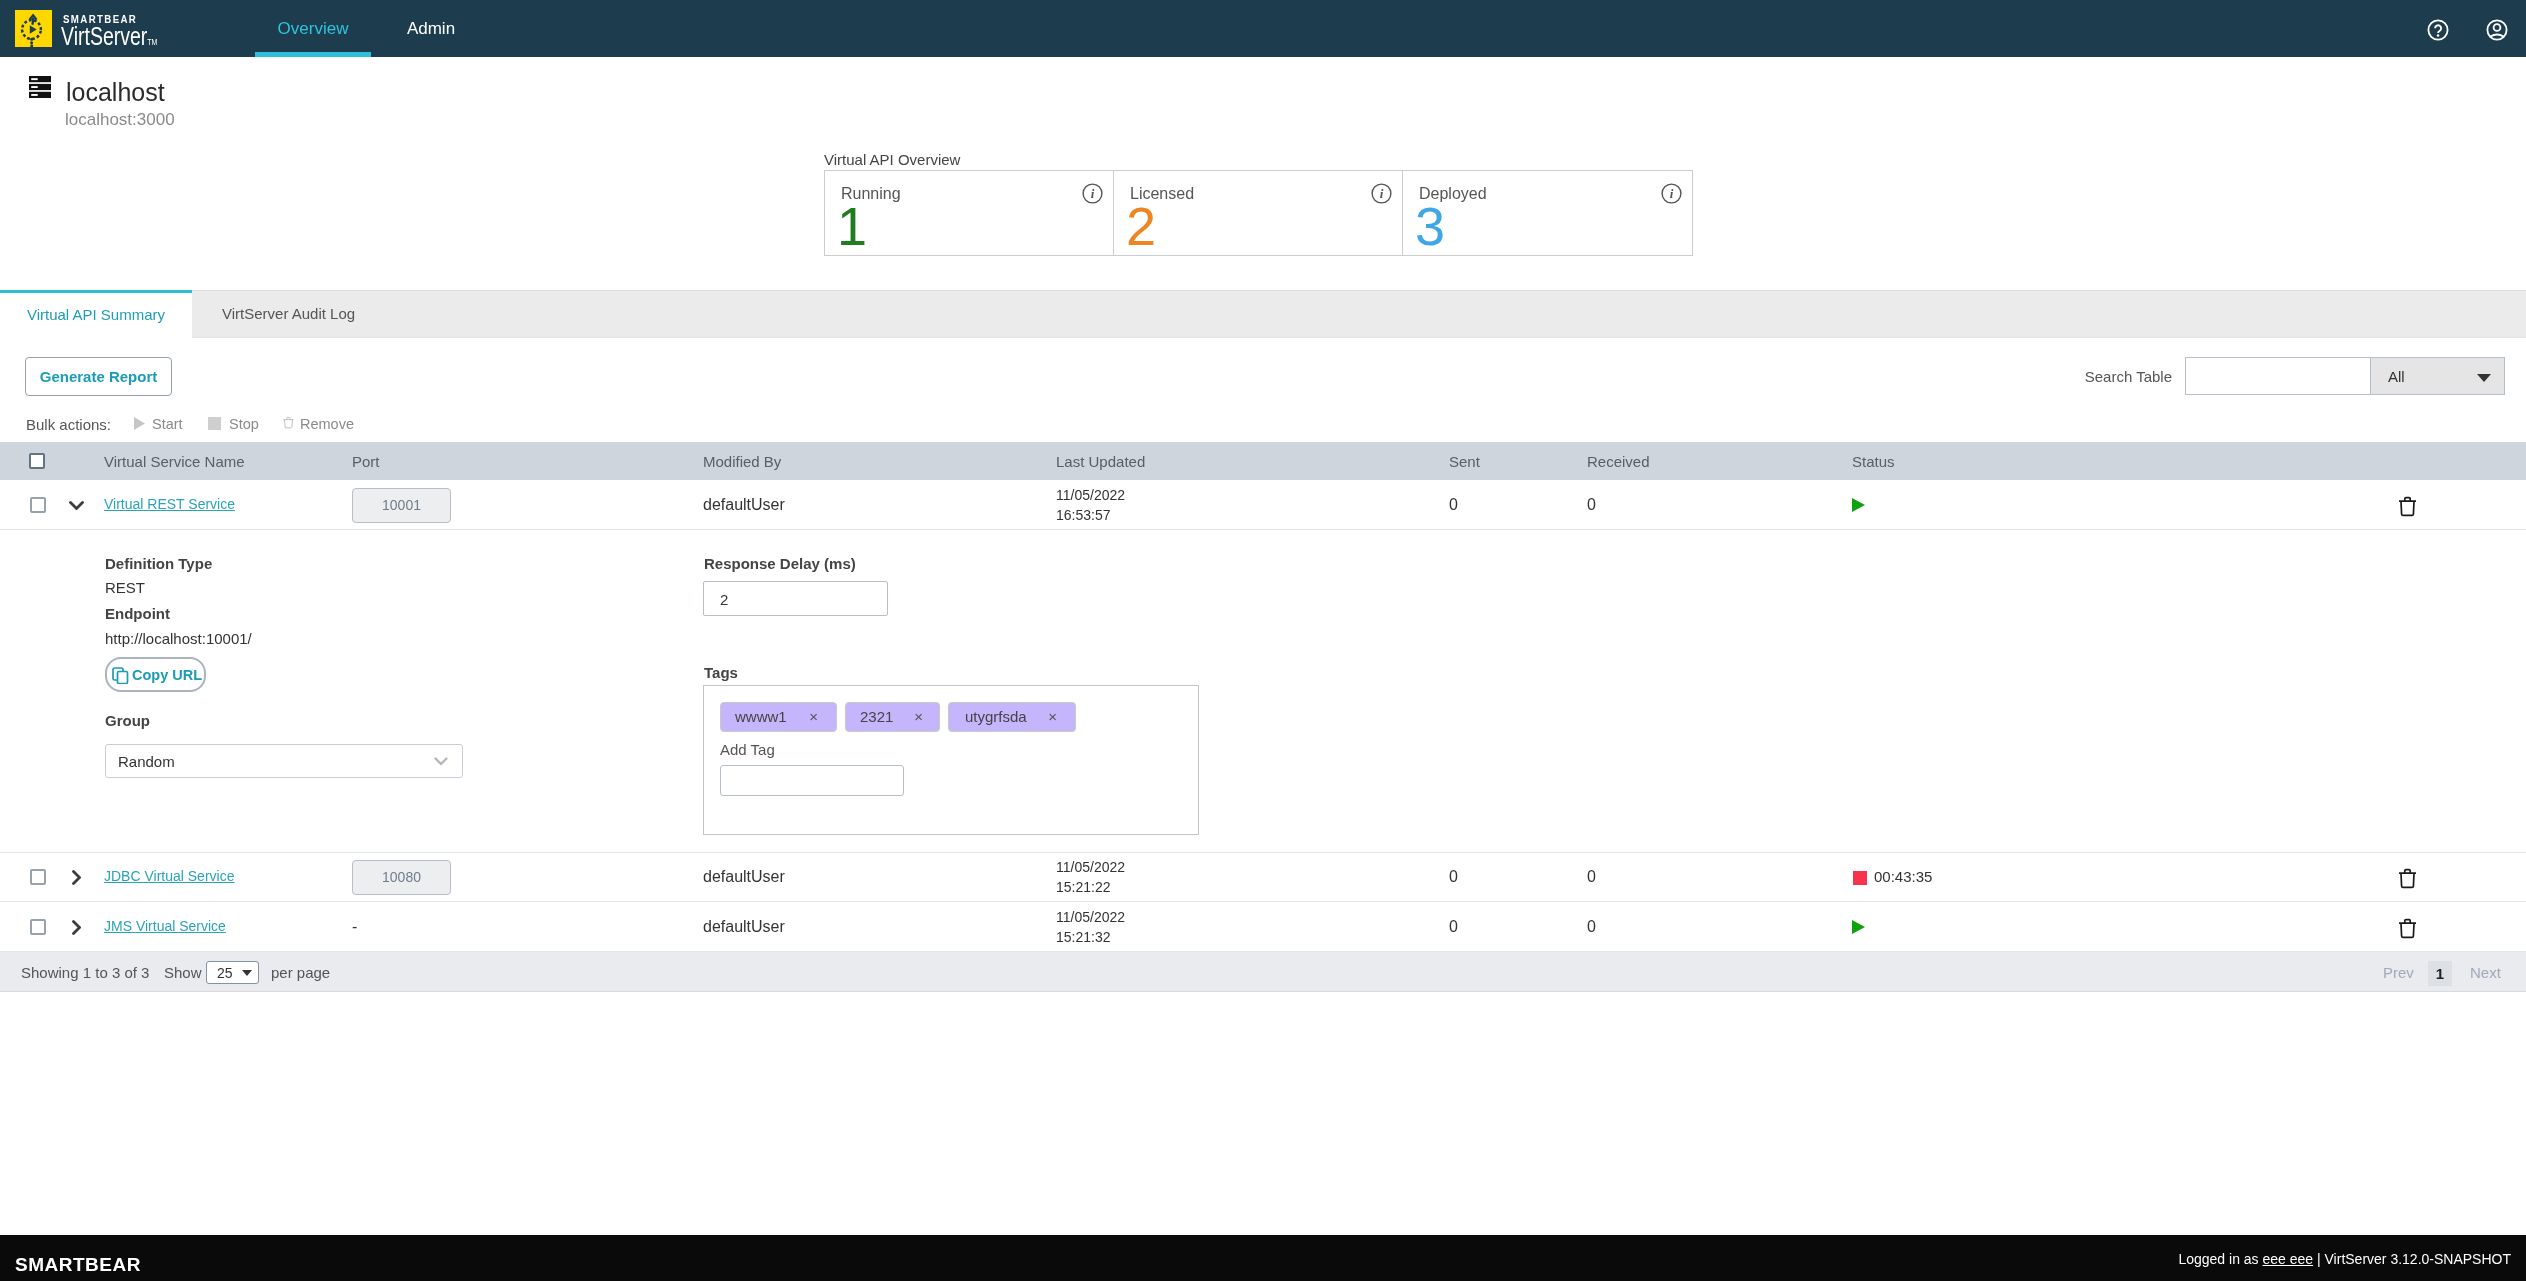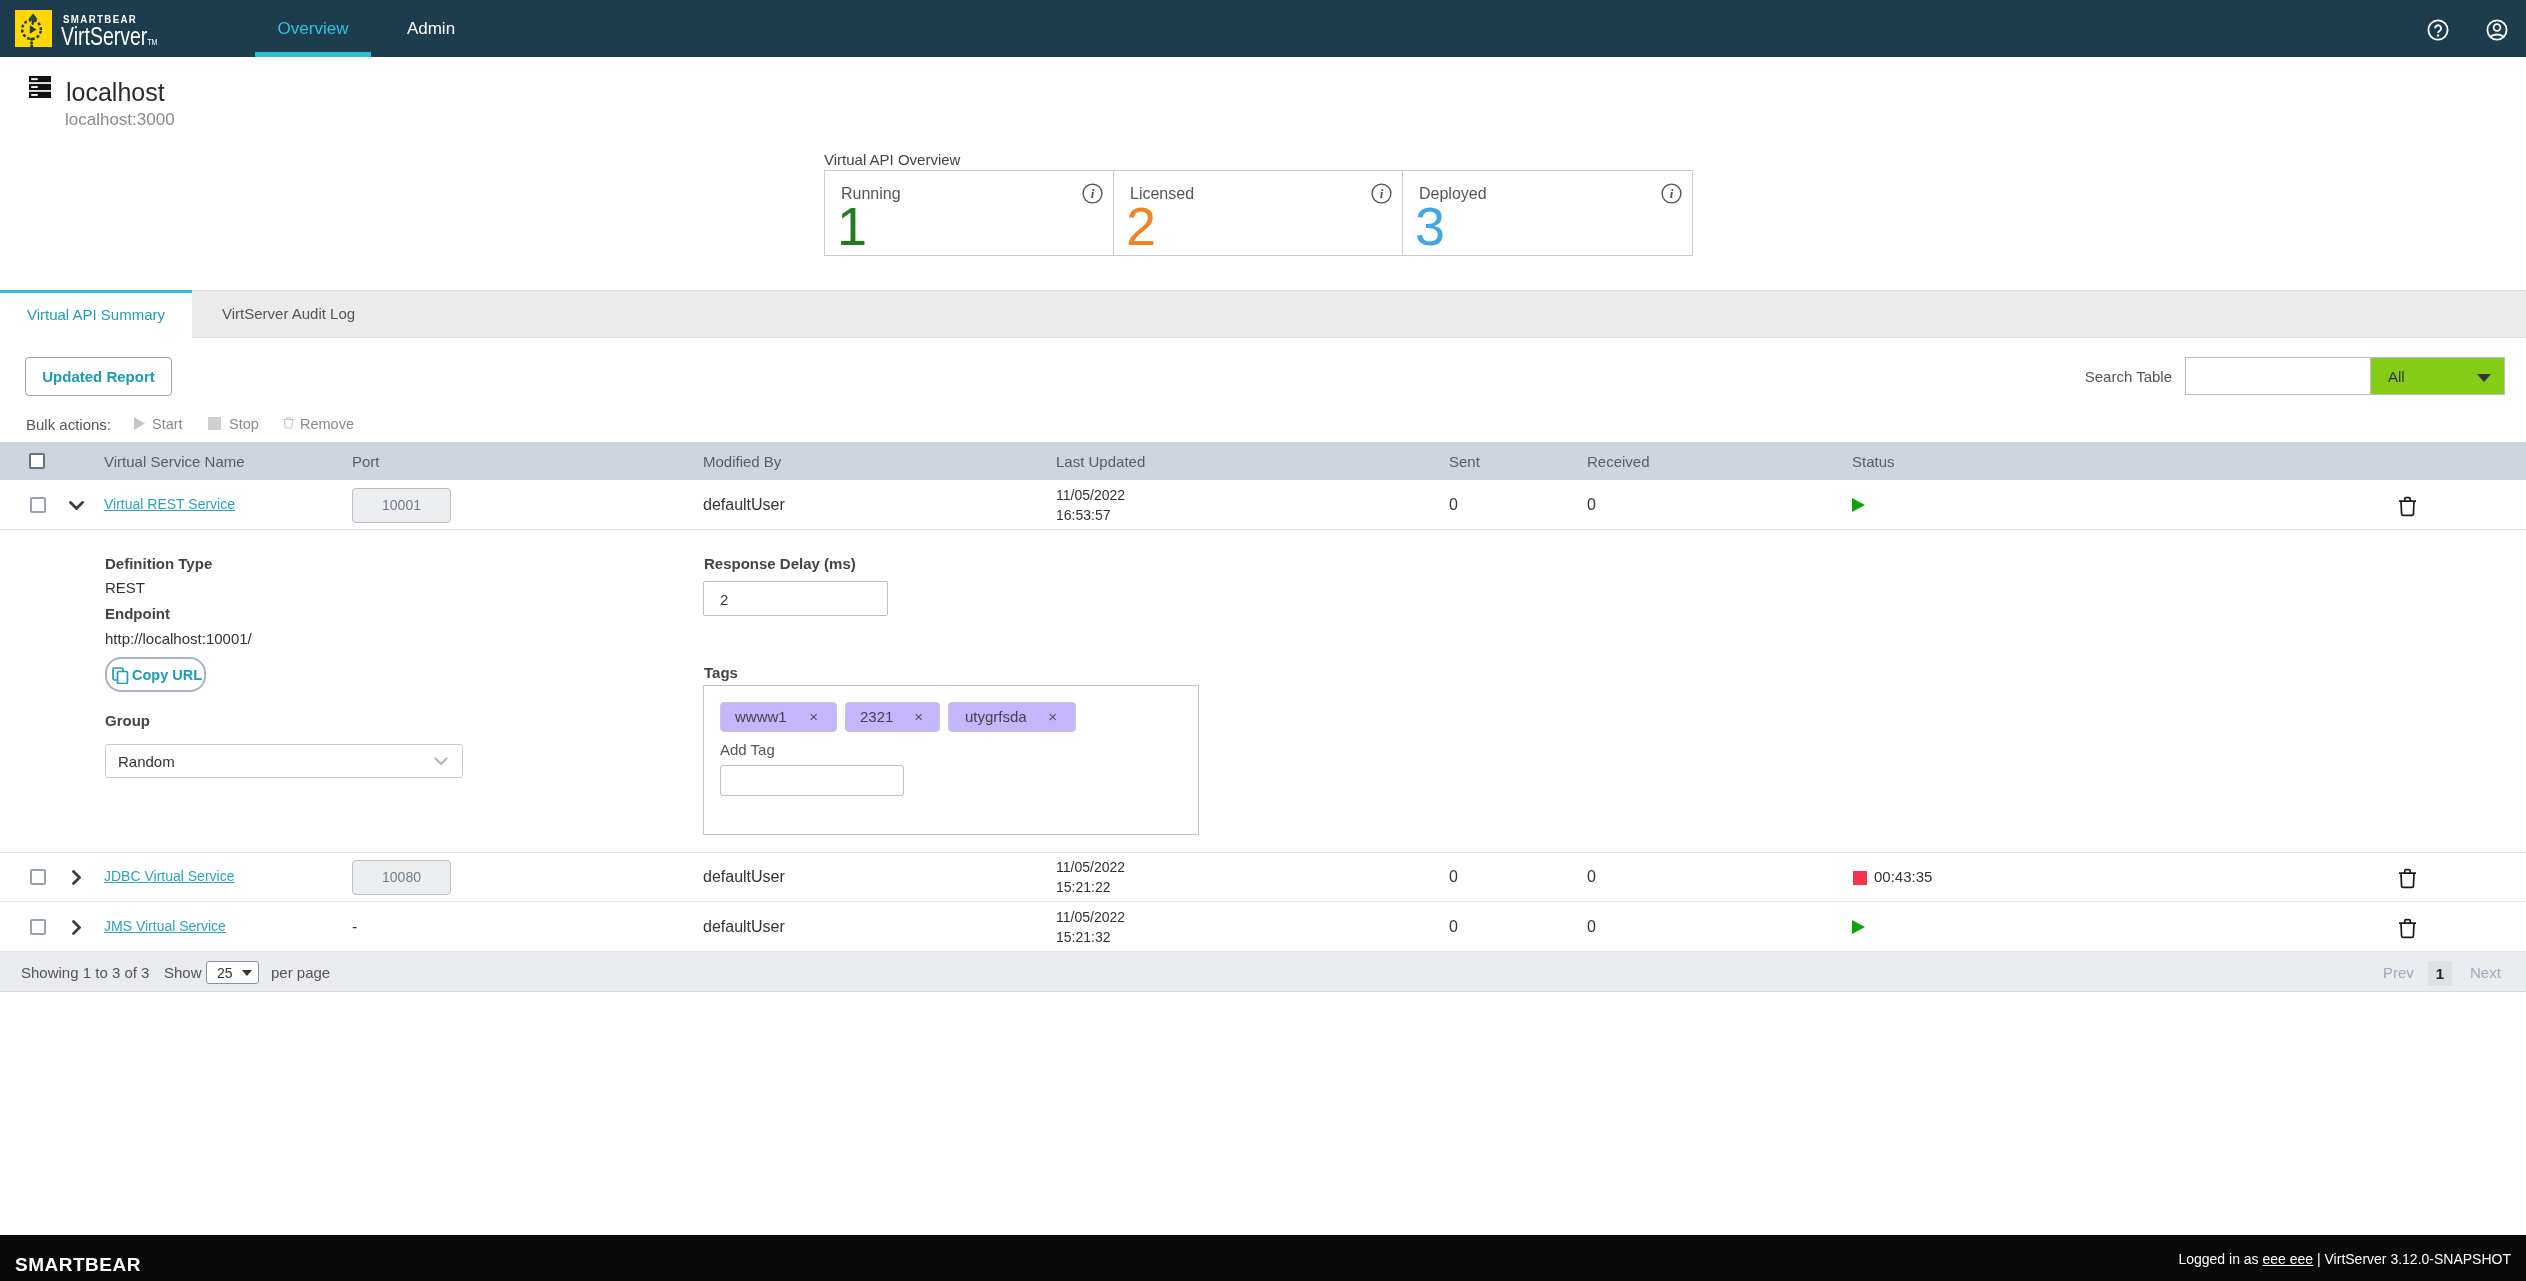--- a/index.html
+++ b/index.html
@@ -29,21 +29,21 @@
   .n-orange { color:#ef8522; }
   .n-blue { color:#3fa7e5; }
   
   .tabbar { position:absolute; left:0; top:290px; width:2526px; height:48px; background:#ebebeb; border-top:1px solid #ddd; border-bottom:1px solid #e2e2e2; }
   .tab-act { position:absolute; left:0; top:290px; width:192px; height:48px; background:#fff; border-top:3px solid #2bbcd7; text-align:center; line-height:44px; font-size:15px; color:#1e9db6; }
   .tab-in { position:absolute; left:222px; top:290px; height:52px; line-height:48px; font-size:15px; color:#555; }
   
   .btn-gen { position:absolute; left:25px; top:357px; width:147px; height:39px; border:1px solid #96a1ad; border-radius:4px; text-align:center; line-height:37px; font-size:15px; font-weight:bold; color:#1a9cb5; }
   .search-lbl { position:absolute; left:2040px; top:368px; width:132px; text-align:right; font-size:15px; color:#555; }
   .search-inp { position:absolute; left:2185px; top:357px; width:186px; height:38px; border:1px solid #b5bfca; background:#fff; }
-  .search-sel { position:absolute; left:2371px; top:357px; width:134px; height:38px; border:1px solid #b5bfca; border-left:none; background:#84cc16; }
+  .search-sel { position:absolute; left:2371px; top:357px; width:134px; height:38px; border:1px solid #b5bfca; border-left:none; background:#e5e5e5; }
   .search-sel .t { position:absolute; left:17px; top:10px; font-size:15px; color:#333; }
   .search-sel .c { position:absolute; right:13px; top:16px; width:0; height:0; border-left:7px solid transparent; border-right:7px solid transparent; border-top:8px solid #333; }
   
   .bulk-lbl { position:absolute; left:26px; top:416px; font-size:15px; color:#555; }
   .bulk-it { position:absolute; top:416px; font-size:14.5px; color:#8a8a8a; }
   
   .thead { position:absolute; left:0; top:442px; width:2526px; height:38px; background:#cfd5dc; }
   .th { position:absolute; top:453px; font-size:15px; color:#55606a; }
   .row-bb { border-bottom:1px solid #e3e6e9; }
   .cb { position:absolute; width:16px; height:16px; border:2px solid #97a2ac; border-radius:2px; background:#fff; }
@@ -146,21 +146,21 @@
           <text x="10.5" y="15" font-size="13" font-style="italic" font-weight="bold" font-family="Liberation Serif" fill="#555" text-anchor="middle">i</text>
         </svg></span>
       <span class="num n-blue">3</span>
     </div>
   </div>
 
   <div class="tabbar"></div>
   <div class="tab-act">Virtual API Summary</div>
   <div class="tab-in">VirtServer Audit Log</div>
 
-  <div class="btn-gen">Updated Report</div>
+  <div class="btn-gen">Generate Report</div>
   <div class="search-lbl">Search Table</div>
   <div class="search-inp"></div>
   <div class="search-sel">
     <span class="t">All</span>
     <span class="c"></span>
   </div>
 
   <div class="bulk-lbl">Bulk actions:</div>
   <svg class="abs" style="left:134px; top:417px;" width="11" height="13" viewBox="0 0 11 13">
     <path d="M0 0 L11 6.5 L0 13 Z" fill="#c6c6c6"></path>

